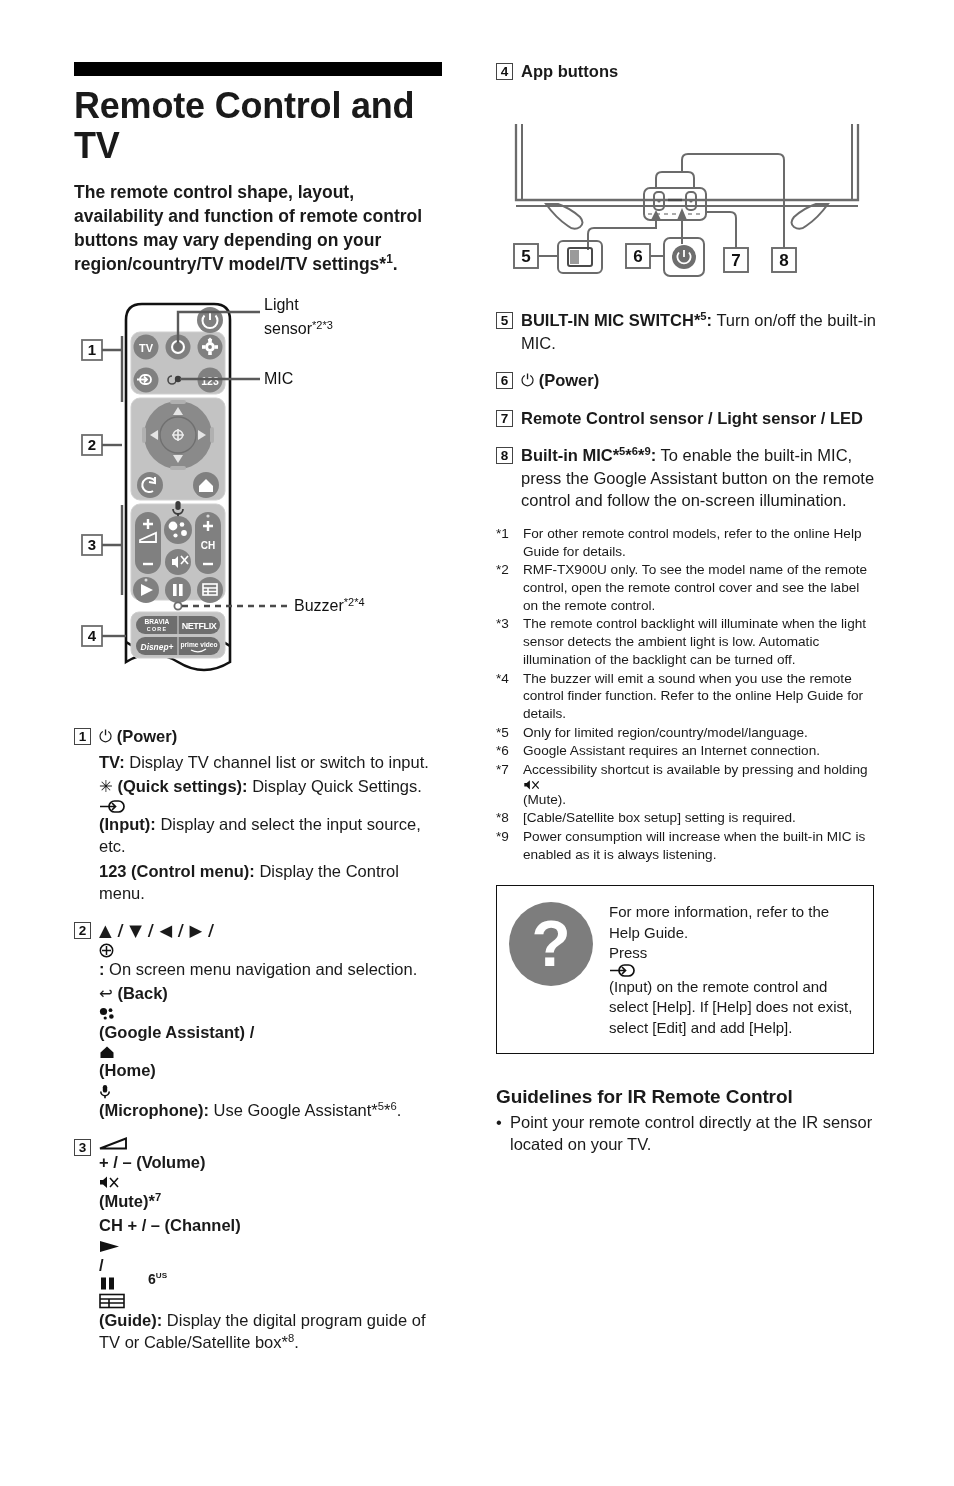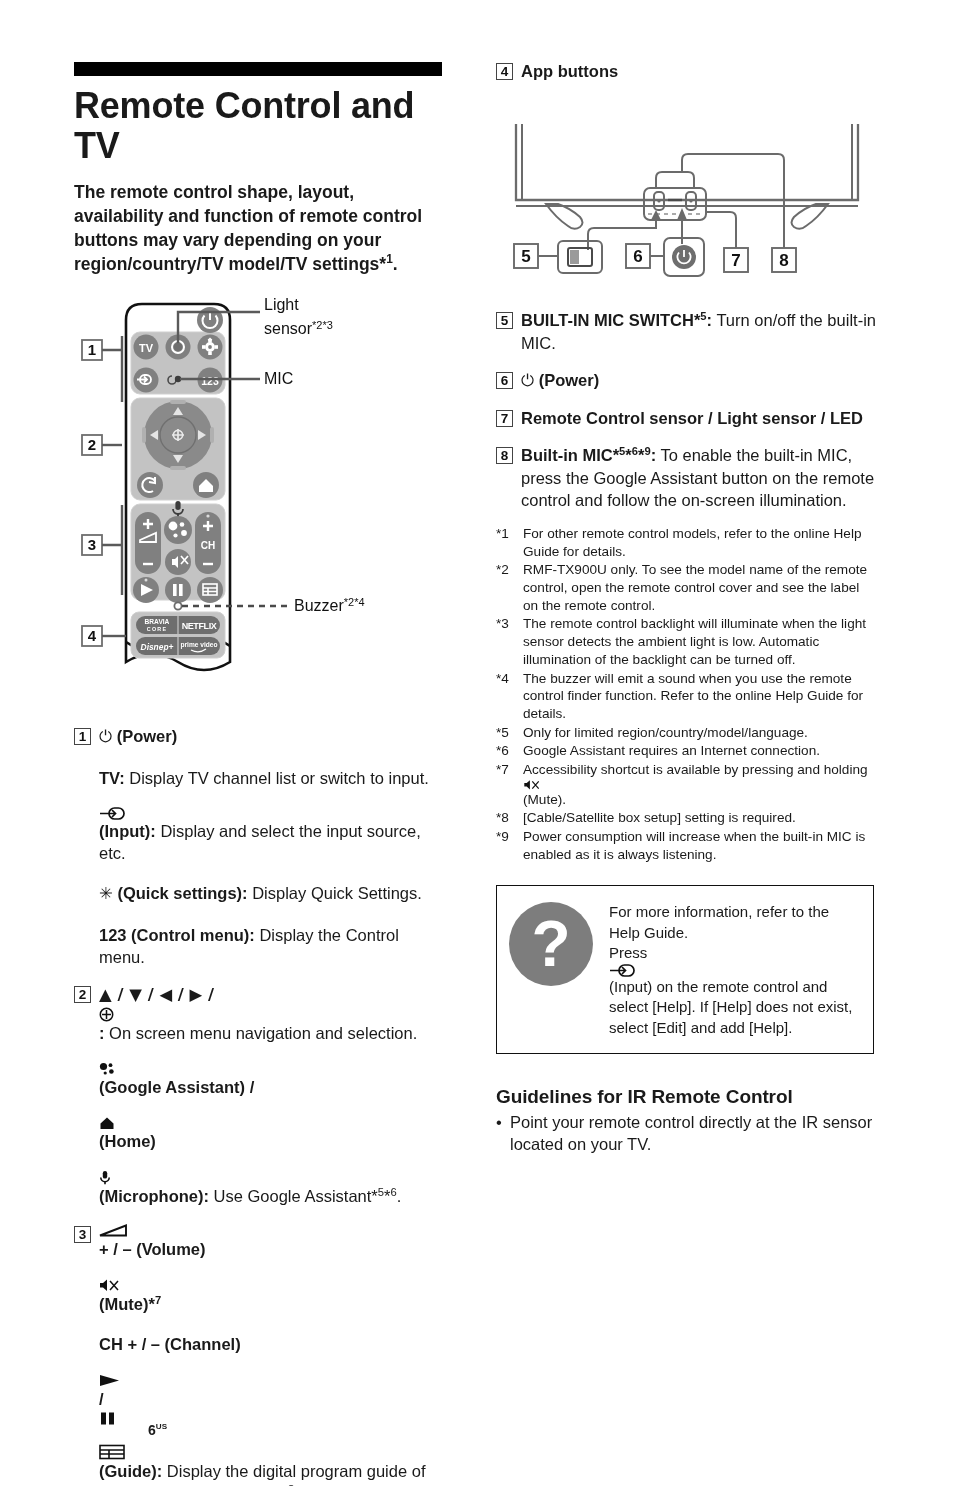--- a/index.html
+++ b/index.html
@@ -34,21 +34,21 @@
     flex:0 0 auto;
     width:17px;height:17px;line-height:15px;
     border:1.6px solid #444;
     font-size:13.5px;font-weight:bold;text-align:center;
     margin-right:8px;margin-top:3px;color:#111;
     box-sizing:border-box;
     font-family:"Liberation Sans",sans-serif;
   }
   .item-body{flex:1 1 auto;font-size:16.5px;line-height:1.35;}
   .item-body b{font-weight:bold;}
-  .sub{margin-top:18px;}
+  .sub{margin-top:2px;}
 
   
   .gl{font-family:"DejaVu Sans",sans-serif;font-weight:normal;}
   .gl-b{font-family:"DejaVu Sans",sans-serif;font-weight:bold;}
 
   
   .footnotes{margin-top:14px;font-size:13.6px;line-height:1.3;}
   .fn{display:flex;margin-bottom:1px;}
   .fn-mark{flex:0 0 27px;}
   .fn-txt{flex:1 1 auto;}
@@ -264,42 +264,43 @@
         <text class="cal" x="190" y="94">MIC</text>
         <text class="cal" x="220" y="321">Buzzer<tspan font-size="11" dy="-5">*2*4</tspan></text>
       </svg>
     </div>
 
     <div class="item">
       <div class="numbox">1</div>
       <div class="item-body">
         <div><span class="gl">⏻</span> <b>(Power)</b></div>
         <div class="sub"><b>TV:</b><span> Display TV channel list or switch to input.</span></div>
+        <div class="sub"><span class="gl-b">✳</span> <b>(Quick settings):</b><span> Display Quick Settings.</span></div>
         <div class="sub">
           <svg width="26" height="13" viewBox="0 0 26 13" style="vertical-align:-1px">
             <rect x="10" y="1" width="15" height="11" rx="5.5" fill="none" stroke="#111" stroke-width="1.7"></rect>
             <path d="M1,6.5 h15 M13,3 l3.5,3.5 l-3.5,3.5" fill="none" stroke="#111" stroke-width="1.7"></path>
           </svg>
           <b>(Input):</b><span> Display and select the input source, etc.</span>
         </div>
-        <div class="sub"><span class="gl-b">✳</span> <b>(Quick settings):</b><span> Display Quick Settings.</span></div>
         <div class="sub"><b>123 (Control menu):</b><span> Display the Control menu.</span></div>
       </div>
     </div>
 
     <div class="item">
       <div class="numbox">2</div>
       <div class="item-body">
         <div>
           <b class="gl-b">▲ / ▼ / ◀ / ▶ /</b>
           <svg width="15" height="15" viewBox="0 0 15 15" style="vertical-align:-2px">
             <circle cx="7.5" cy="7.5" r="6.2" fill="none" stroke="#111" stroke-width="1.5"></circle>
             <path d="M7.5,3 v9 M3,7.5 h9" stroke="#111" stroke-width="1.5"></path>
           </svg><b>:</b><span> On screen menu navigation and selection.</span>
         </div>
+        <div class="sub"><span class="gl">↩</span> <b>(Back)</b></div>
         <div class="sub">
           <svg width="16" height="14" viewBox="0 0 16 14" style="vertical-align:-2px">
             <circle cx="4.5" cy="4.5" r="3.6" fill="#111"></circle>
             <circle cx="11.5" cy="3.2" r="1.9" fill="#111"></circle>
             <circle cx="12.4" cy="9.5" r="2.3" fill="#111"></circle>
             <circle cx="6.2" cy="11" r="1.6" fill="#111"></circle>
           </svg>
           <b>(Google Assistant) /</b>
         </div>
         <div class="sub">

